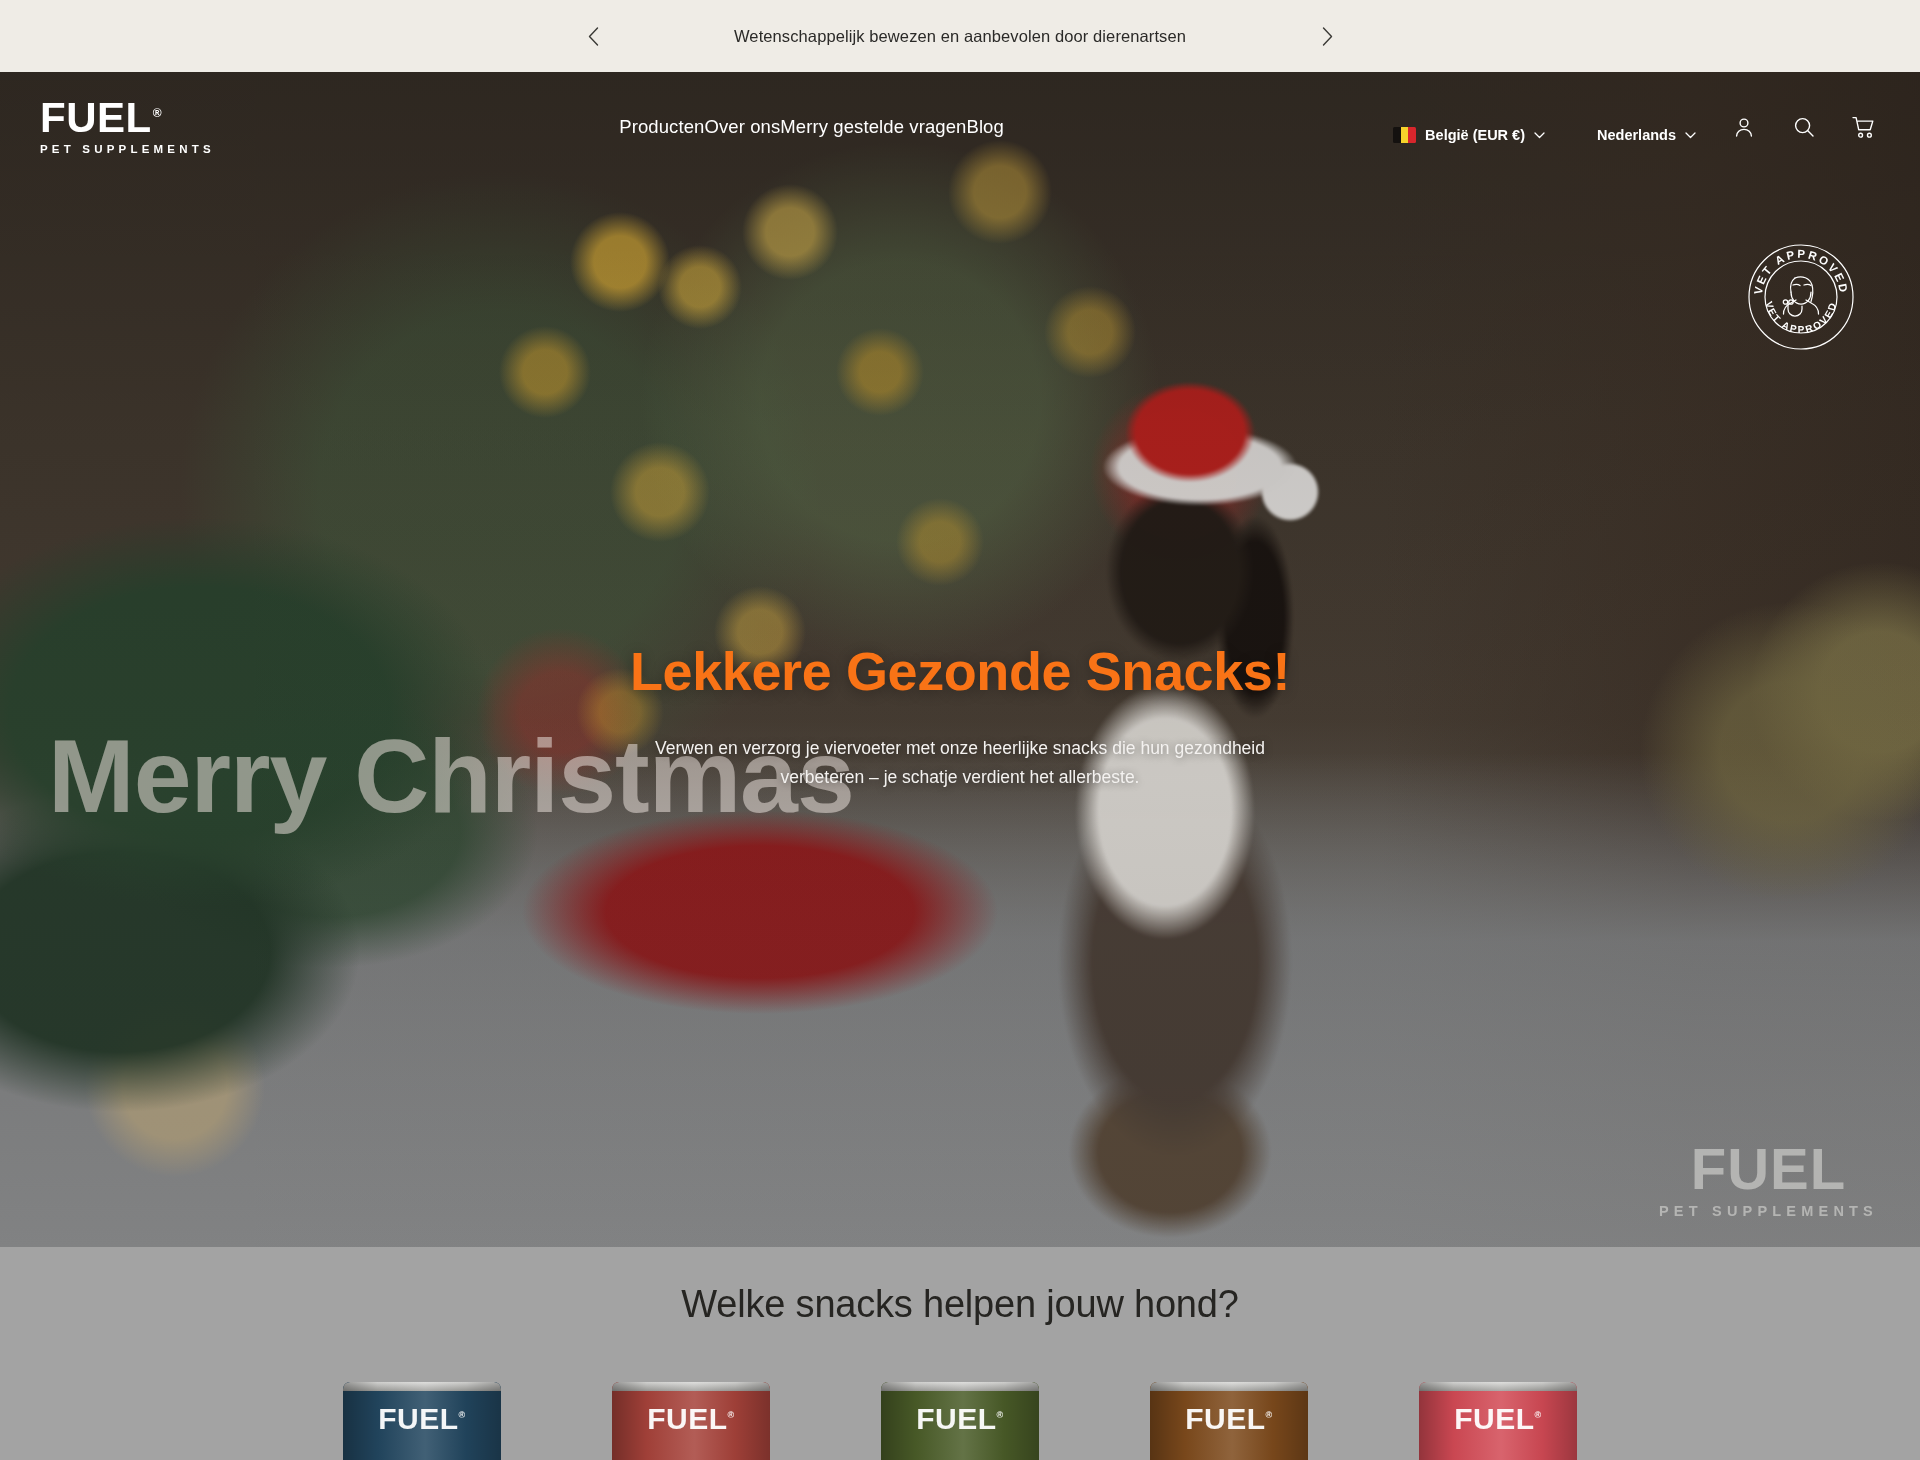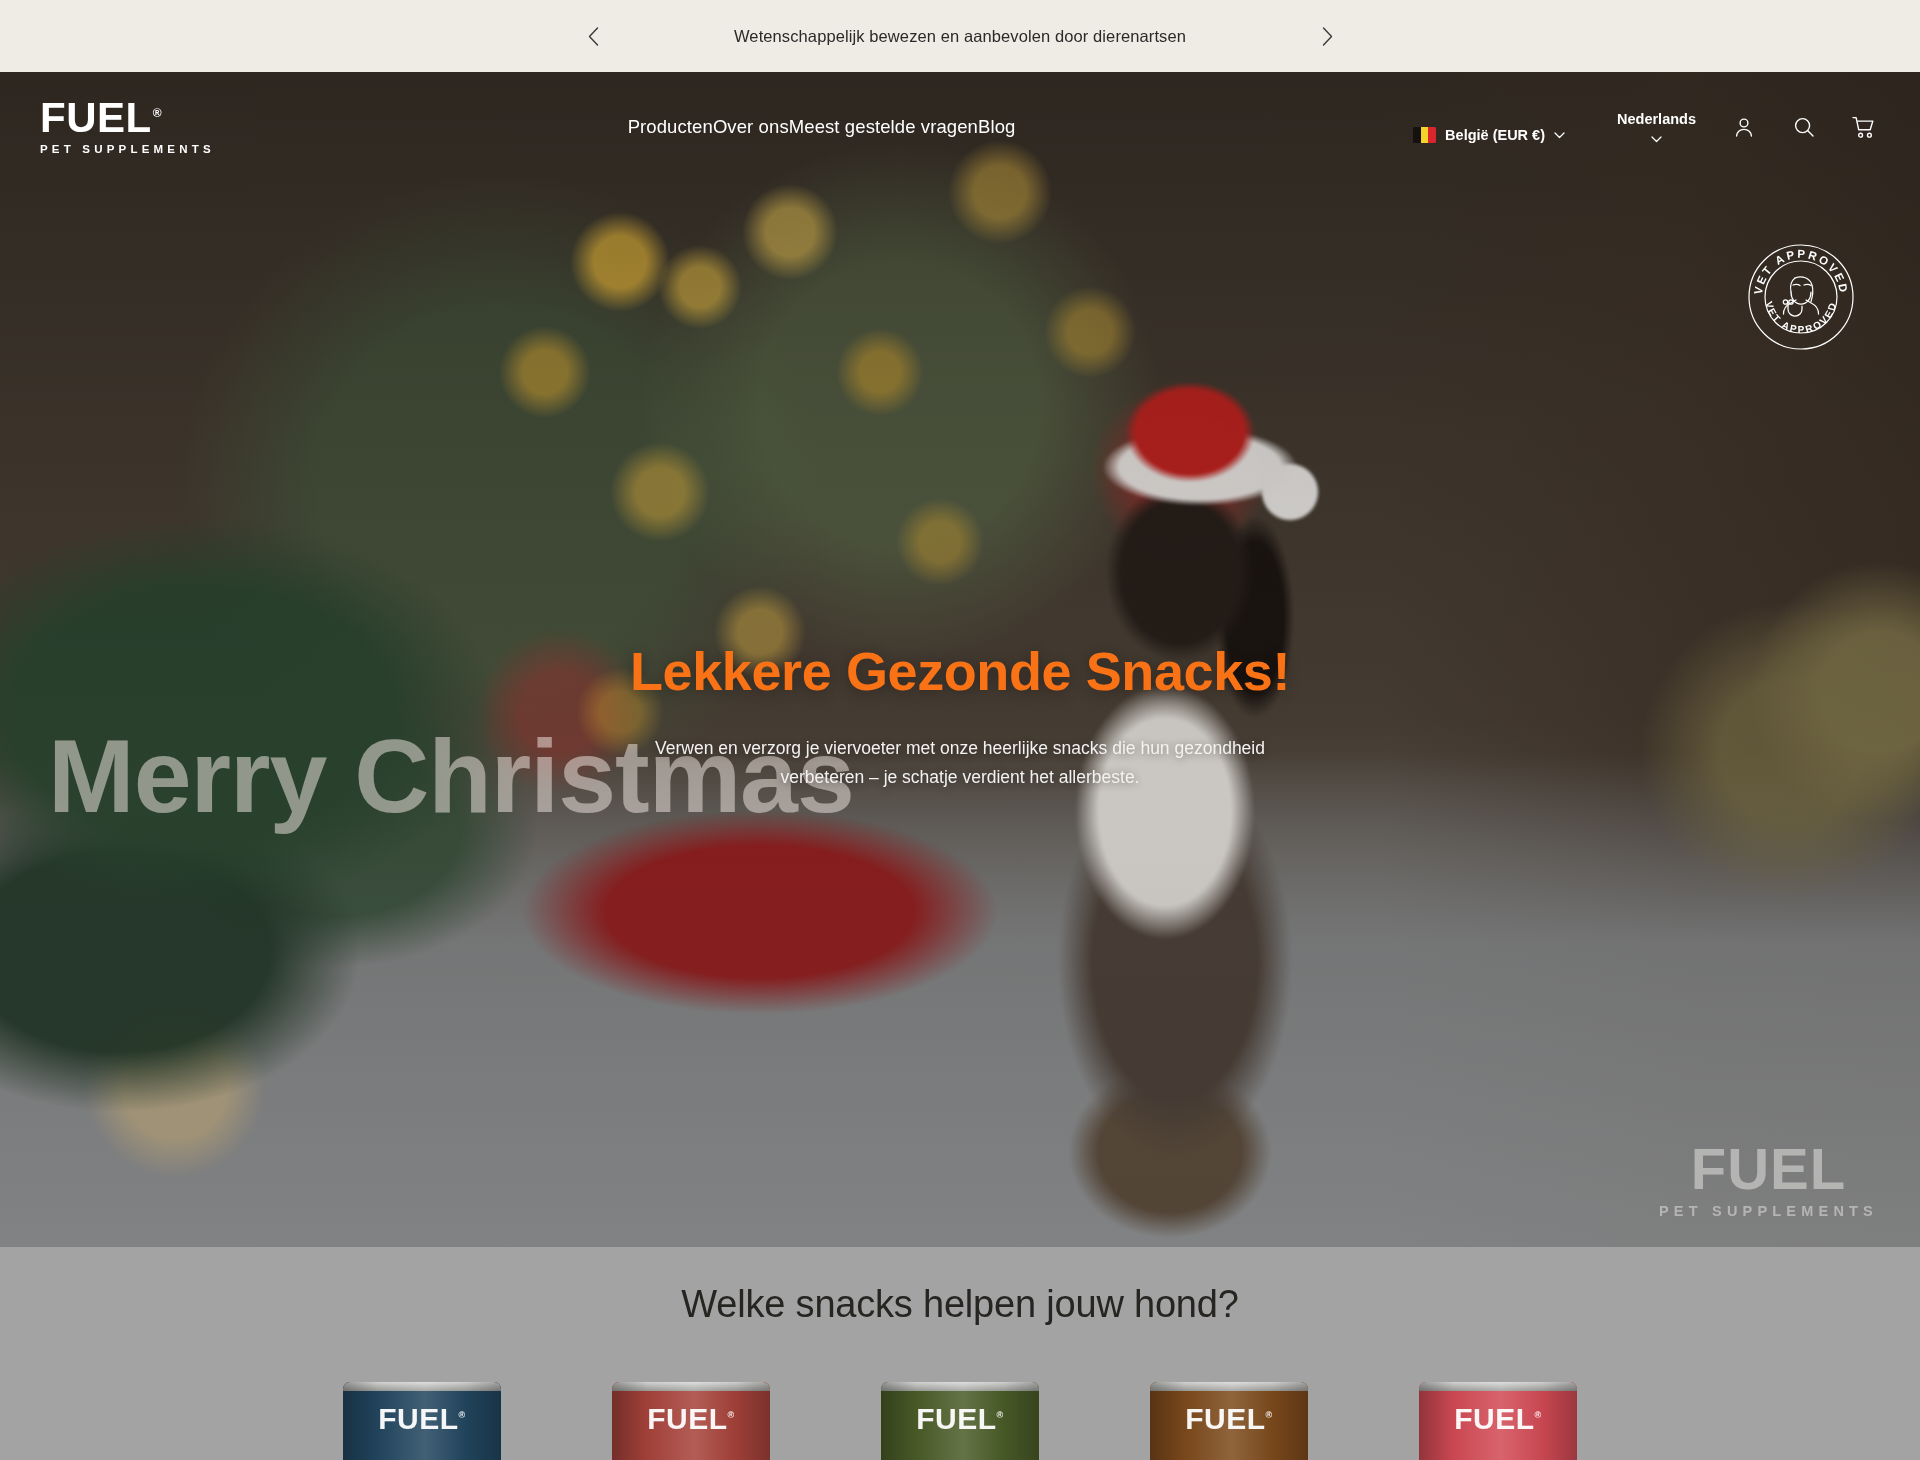--- a/index.html
+++ b/index.html
@@ -205,21 +205,21 @@
   .flag .b { background: #14110f; }
   .flag .y { background: #f6d32b; }
   .flag .r { background: #d8262c; }
   .chev { display: block; }
   .icon-btn {
     width: 44px; height: 44px;
     display: flex; align-items: center; justify-content: center;
     color: #fff; cursor: pointer;
   }
   .icon-btn svg { display: block; }
-  .lang-picker { margin-left: 16px; flex-direction: column; }
+  .lang-picker { margin-left: 16px; }
   .header-utils .icon-btn:first-of-type { margin-left: 18px; }
 
   
   .vet-badge {
     position: absolute;
     right: 64px; top: 170px;
     width: 110px; height: 110px;
     z-index: 15;
     color: #fff;
   }
@@ -359,21 +359,21 @@
 
   <header class="site-header">
     <a class="brand" href="#">
       <span class="brand-main"><span>FUEL</span><span class="reg">®</span></span>
       <span class="brand-sub">PET SUPPLEMENTS</span>
     </a>
 
     <nav class="main-nav">
       <a class="nav-link" href="#">Producten</a>
       <a class="nav-link" href="#">Over ons</a>
-      <a class="nav-link" href="#">Meest gestelde vragen</a>
+      <a class="nav-link" href="#">Merry gestelde vragen</a>
       <a class="nav-link" href="#">Blog</a>
     </nav>
 
     <div class="header-utils">
 
       <div class="locale-picker">
         <span class="flag">
             <i class="b"></i>
             <i class="y"></i>
             <i class="r"></i>

